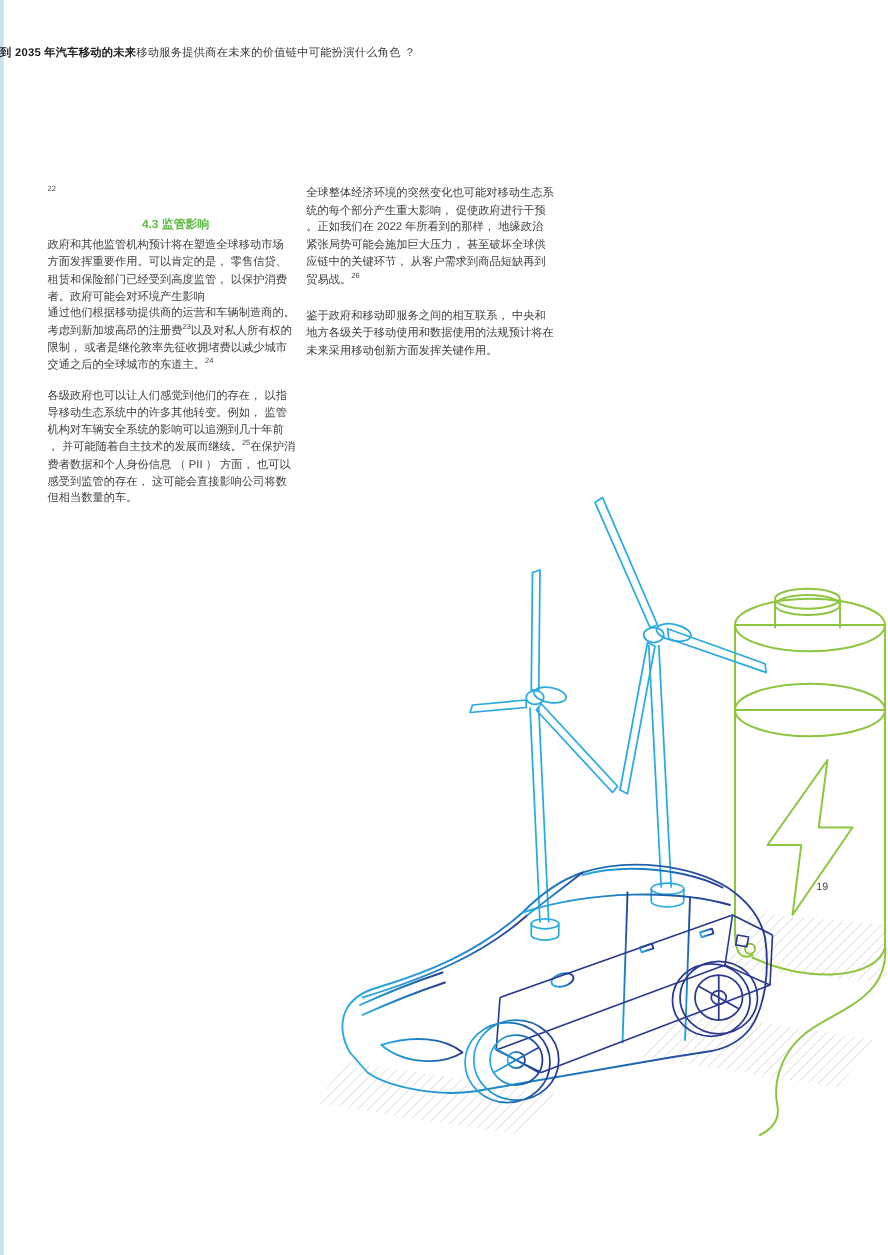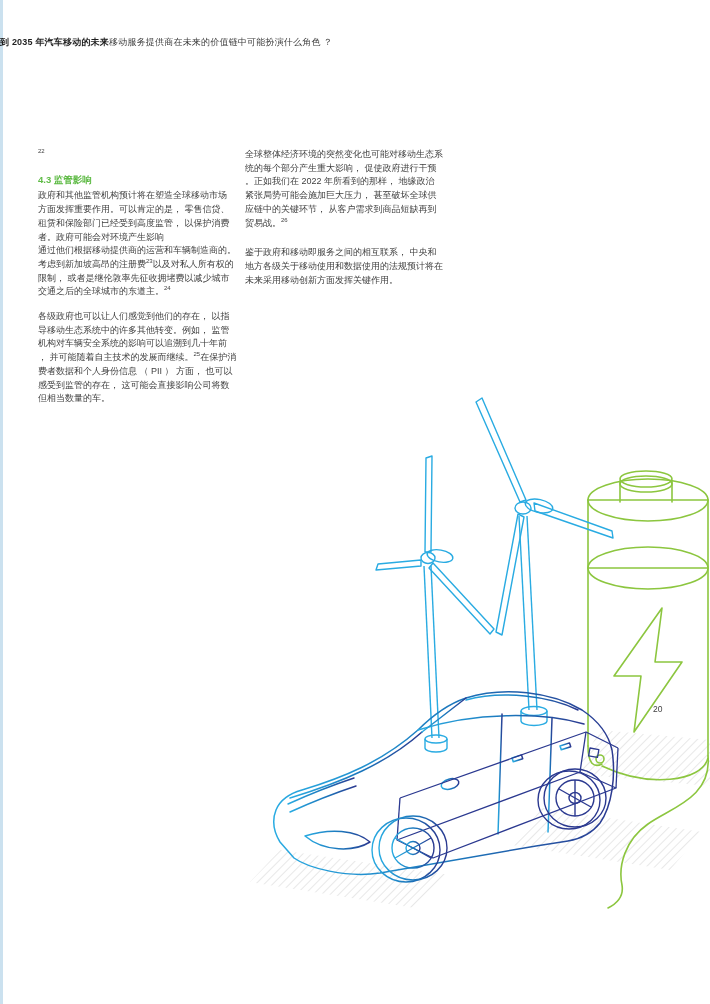--- a/index.html
+++ b/index.html
@@ -9,21 +9,21 @@
     overflow:hidden;
   }
   .edge-strip{position:absolute;left:0;top:0;width:3px;height:1004px;background:var(--strip,#cbe1ef);}
   .header{position:absolute;top:36px;left:0;right:0;text-align:left;font-size:9px;color:#3a3a3a;letter-spacing:.2px;}
   .header b{font-weight:bold;color:#1f1f1f;}
   .col{position:absolute;top:148px;width:205px;font-size:9px;line-height:13.7px;color:var(--body,#3f3f3f);}
   .col-left{left:38px;}
   .col-right{left:245px;}
   .para{margin:0 0 11px 0;white-space:pre-line;text-align:justify;}
   .para sup{font-size:6px;vertical-align:super;line-height:0;}
-  .section-heading{margin:10px 0 3px 0;font-size:9.5px;font-weight:bold;color:var(--green-heading,#5fbb46);}
+  .section-heading{margin:10px 0 3px 0;font-size:9.5px;font-weight:bold;color:var(--green-heading,#5fbb46);text-align:center;}
   .gap-top{margin-top:16px;}
   .page-number{position:absolute;left:653px;top:704px;font-size:8.5px;color:#3f3f3f;}
   .illustration{position:absolute;left:250px;top:380px;width:460px;height:560px;}
   svg *{vector-effect:non-scaling-stroke;}
 </style>
 </head>
 <body>
 
 <div class="edge-strip"></div>
 
@@ -168,13 +168,13 @@
   <g stroke="#2B3990" stroke-width="1.4">
     <ellipse cx="319" cy="420" rx="31" ry="29"></ellipse>
     <ellipse cx="325" cy="418" rx="31" ry="29"></ellipse>
     <ellipse cx="325" cy="418" rx="19" ry="18"></ellipse>
     <ellipse cx="325" cy="418" rx="6" ry="5.5"></ellipse>
     <line x1="325" y1="400" x2="325" y2="436"></line>
     <line x1="309" y1="409" x2="341" y2="427"></line>
   </g>
 </svg>
 
-<div class="page-number">20</div>
+<div class="page-number">19</div>
 
 </body></html>

